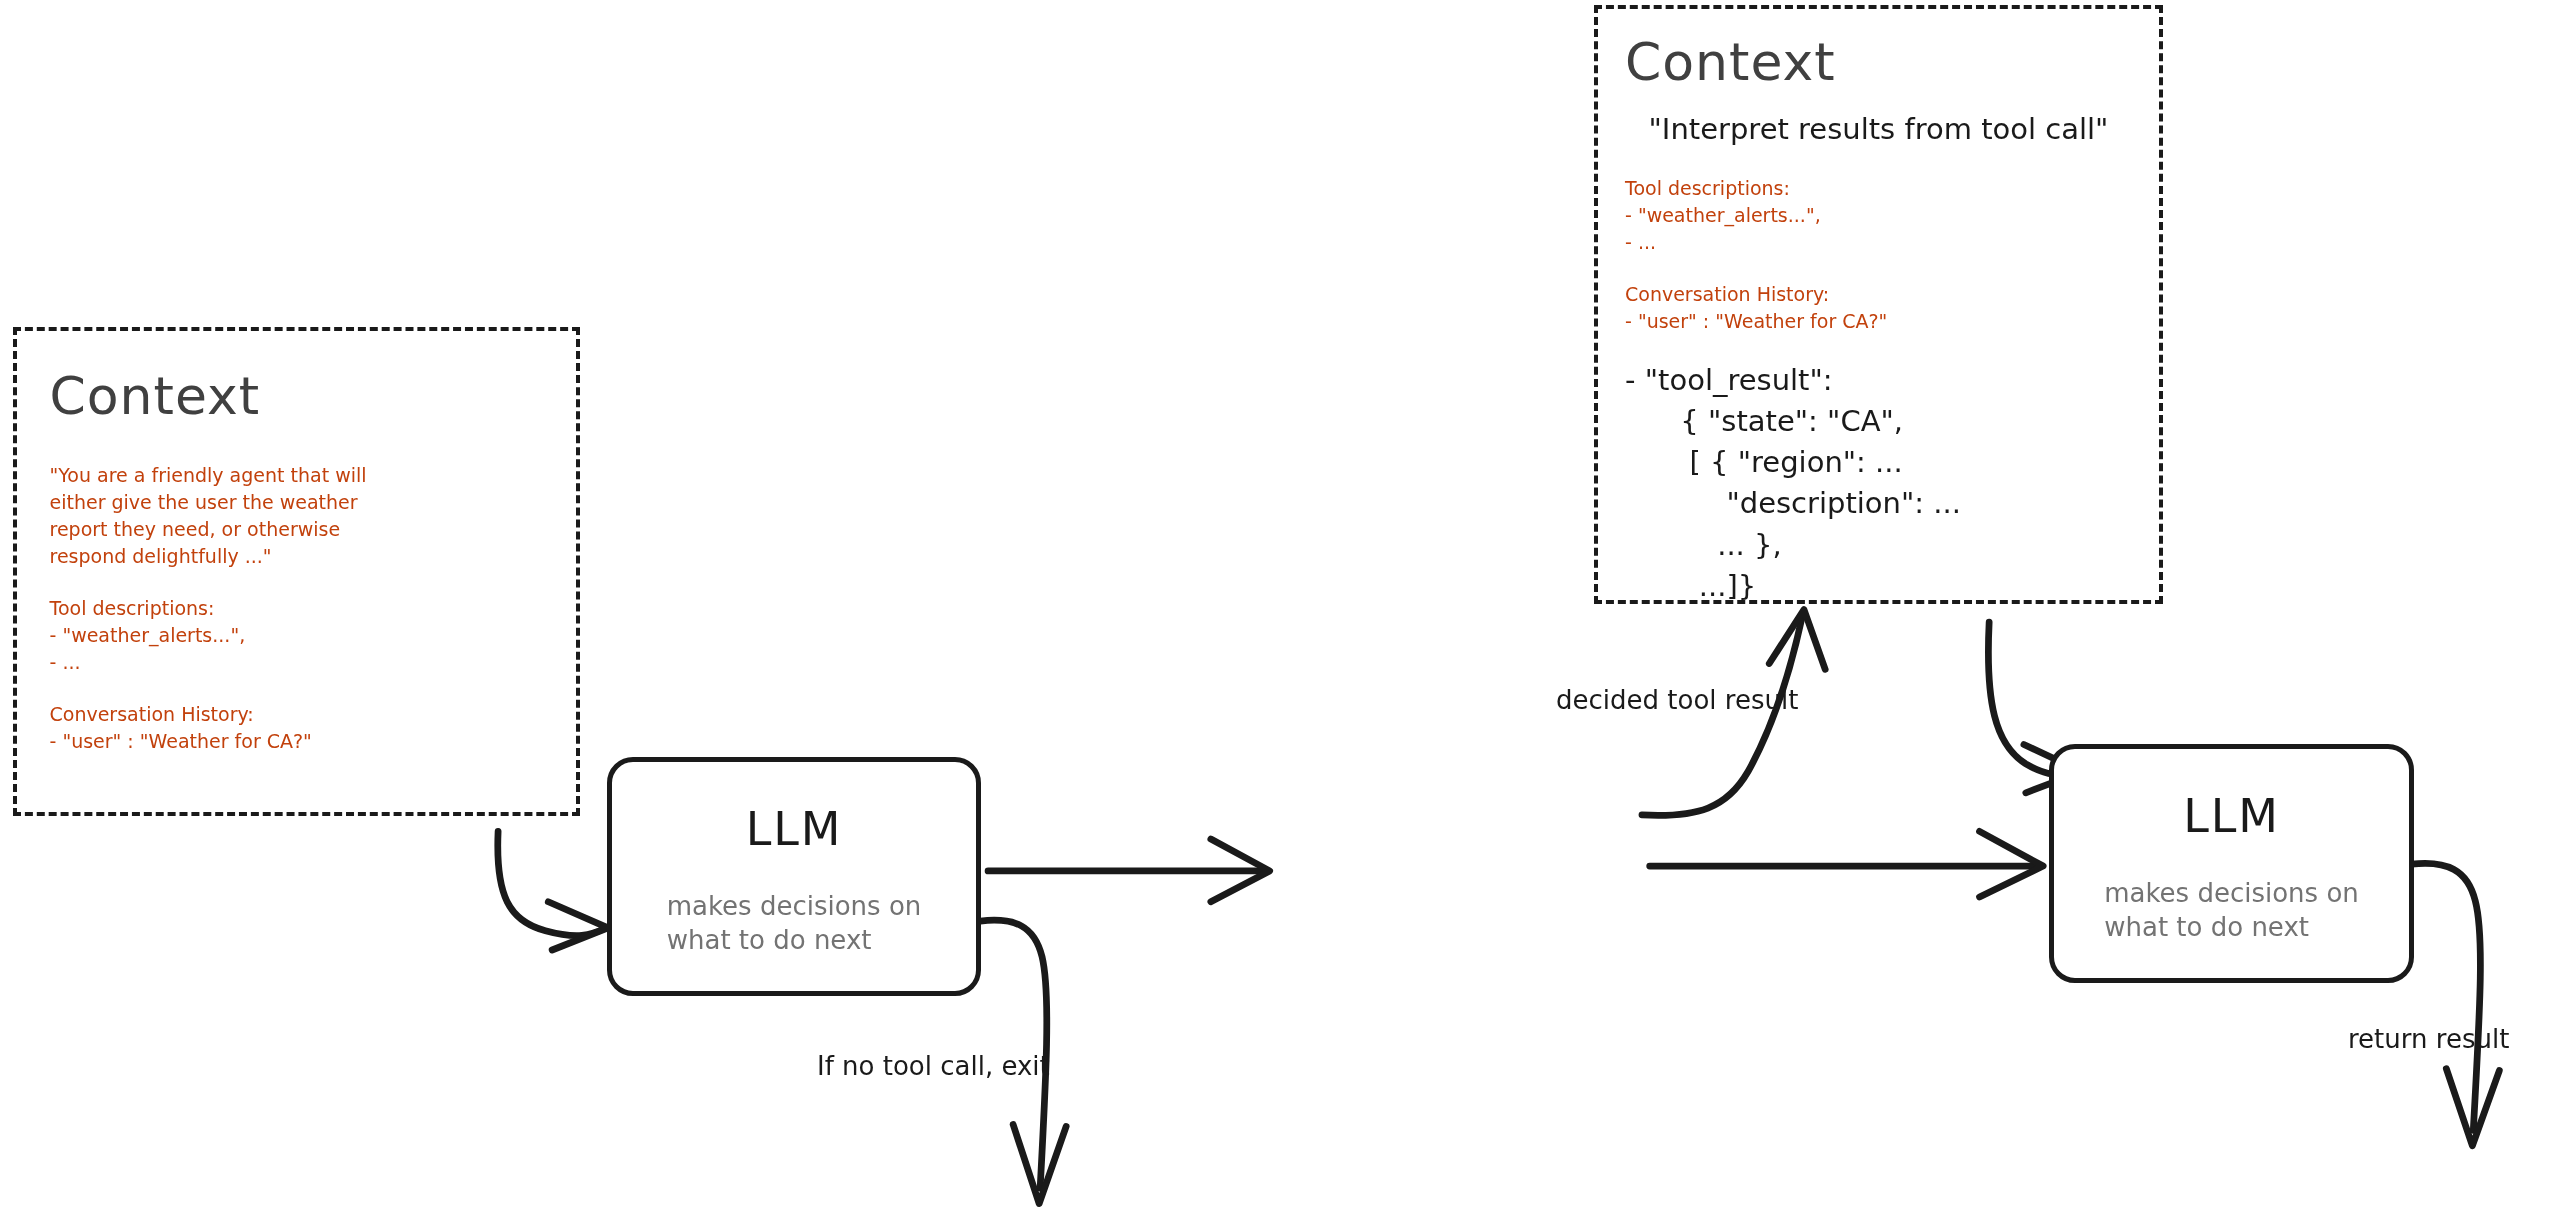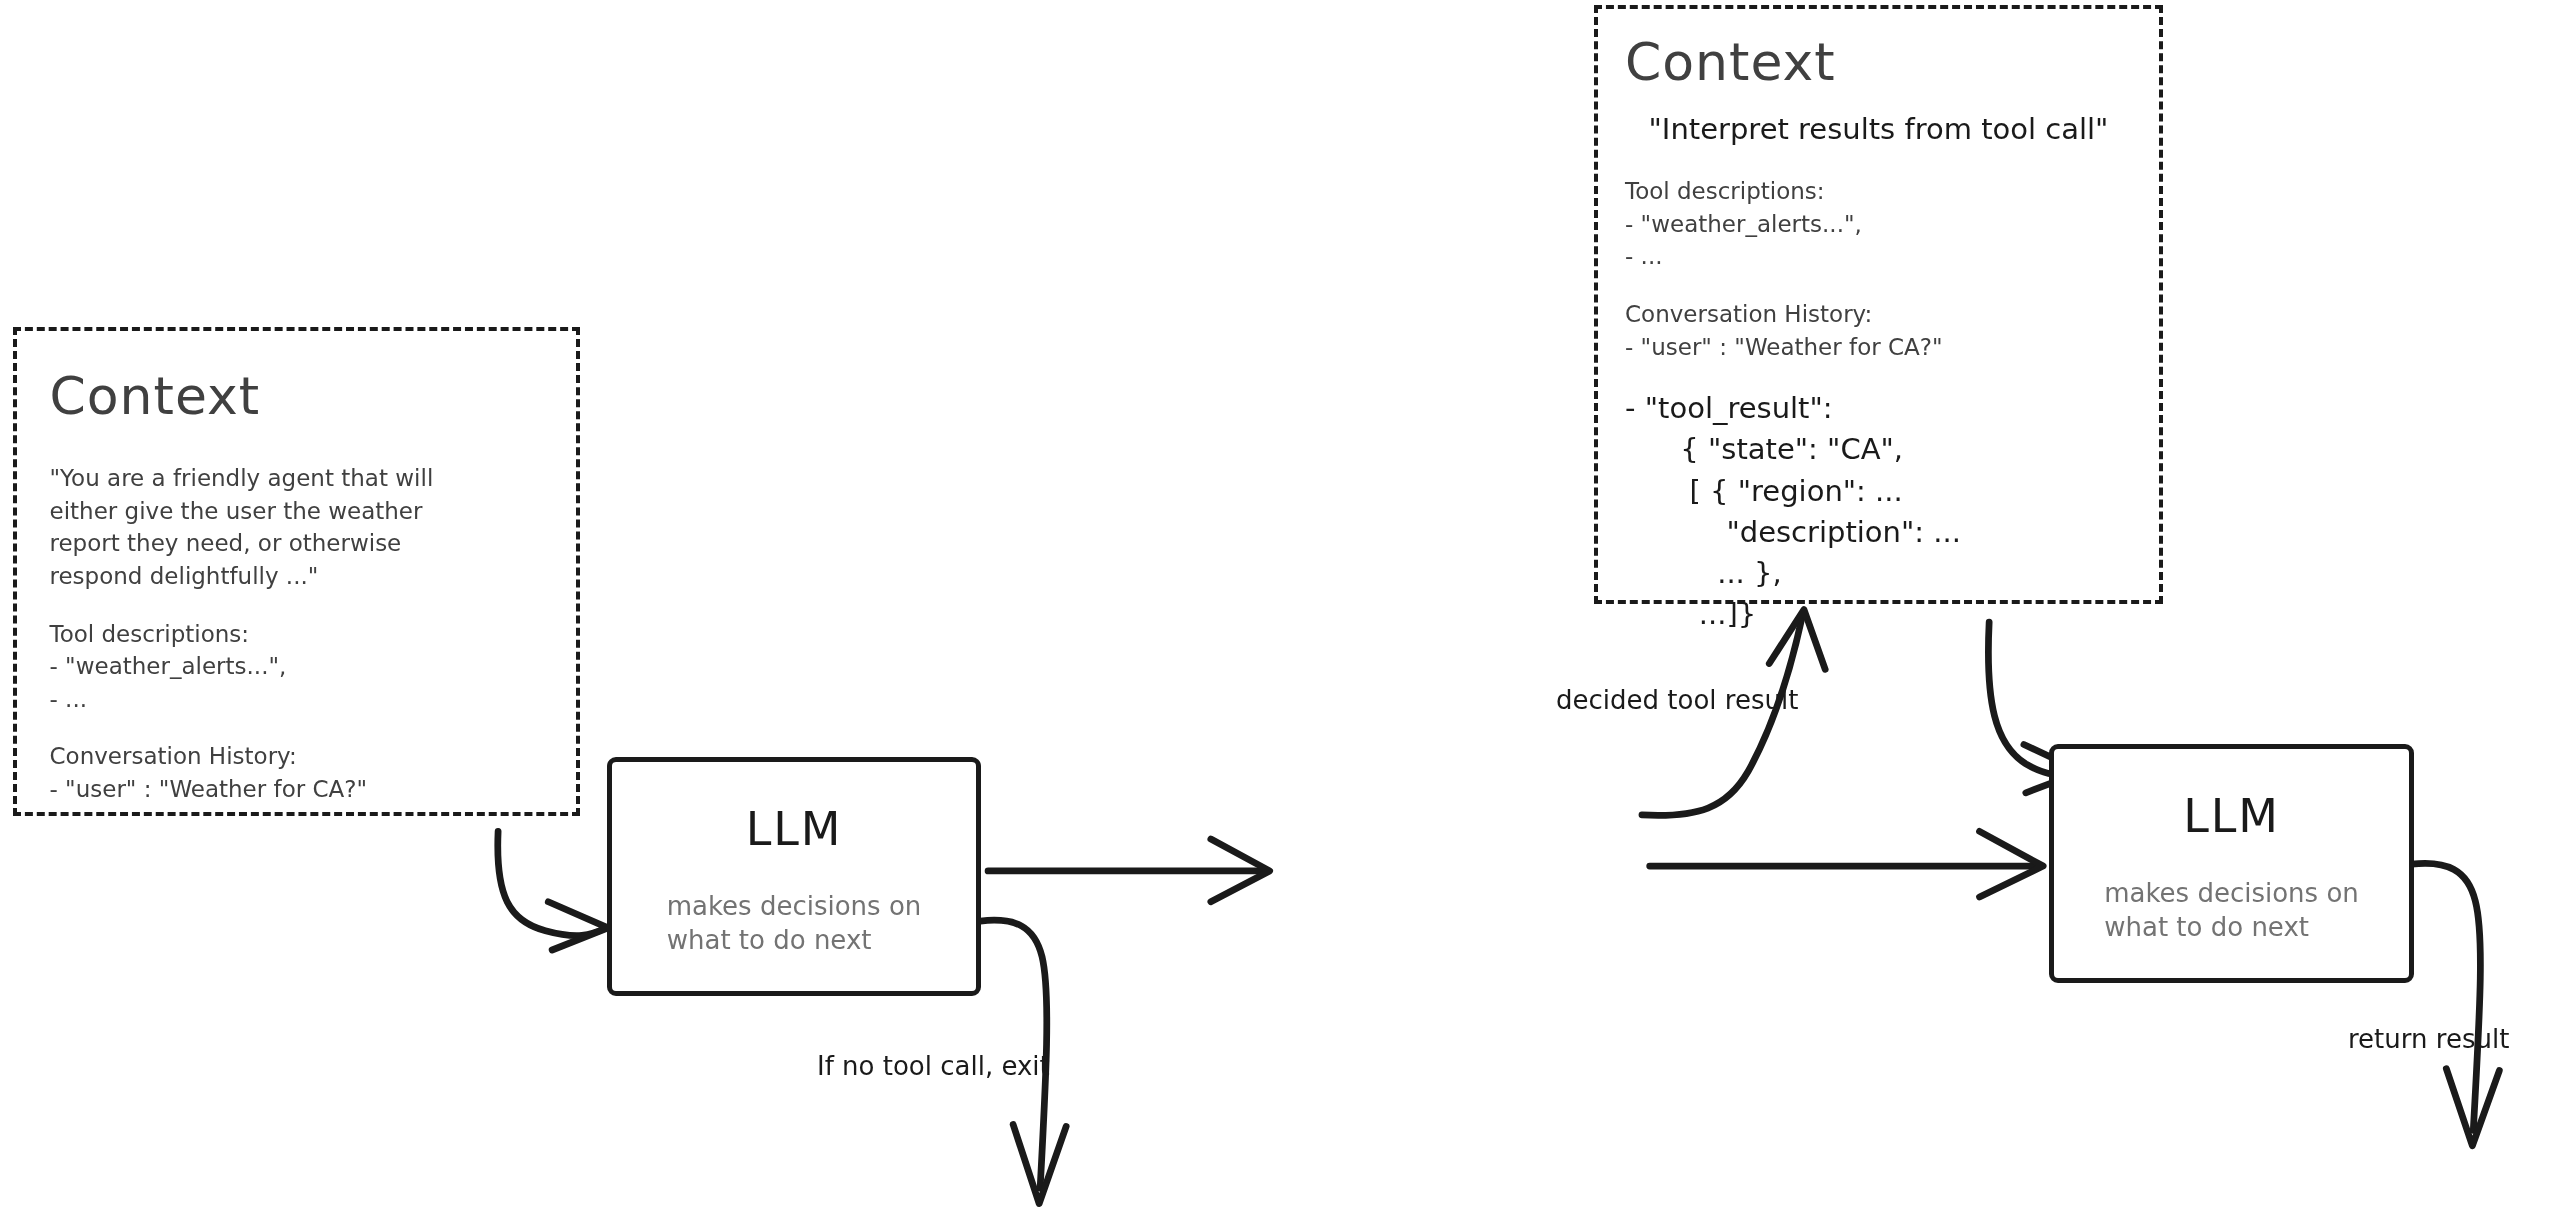--- a/index.html
+++ b/index.html
@@ -36,23 +36,23 @@
     background: transparent;
   }
   .context-title {
     font-size: 52px;
     line-height: 1.1;
     letter-spacing: 1px;
     color: #404040;
     margin: 0;
   }
   .context-body {
-    font-size: 23px;
+    font-size: 19px;
     line-height: 1.42;
-    color: #404040;
+    color: #c2410c;
     white-space: pre-wrap;
   }
   .context-body + .context-body { margin-top: 0; }
   .gap-line { height: 25px; }
 
   #ctx-left {
     left: 12.5px;
     top: 327px;
     width: 567px;
     height: 489px;
@@ -77,21 +77,21 @@
     font-size: 29px;
     line-height: 1.42;
     white-space: pre;
   }
 
   
   .node {
     position: absolute;
     box-sizing: border-box;
     border: 5.8px solid #1a1a1a;
-    border-radius: 9px;
+    border-radius: 26px;
     background: #ffffff;
     display: flex;
     flex-direction: column;
     align-items: center;
     justify-content: flex-start;
   }
   .node-title {
     font-size: 46px;
     line-height: 1;
     letter-spacing: 1.9px;

